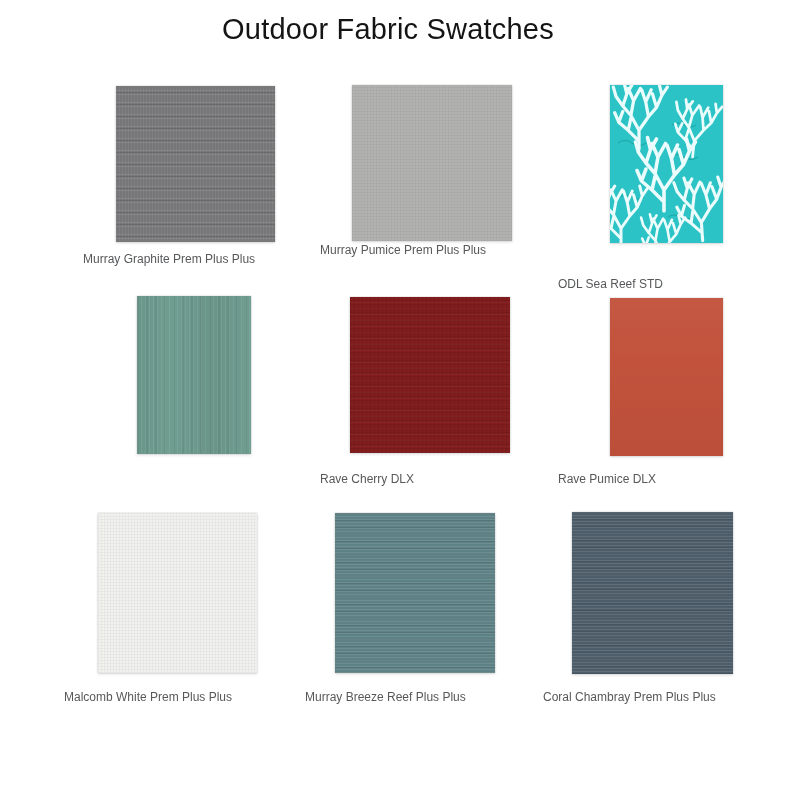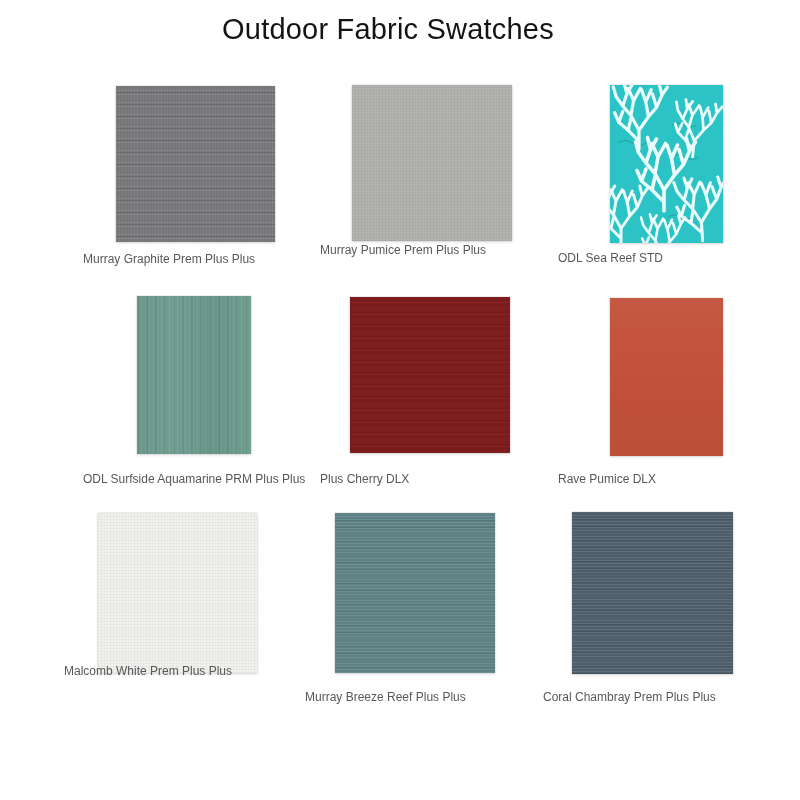--- a/index.html
+++ b/index.html
@@ -71,25 +71,25 @@
   .s4{left:137px;top:296px;width:114px;height:158px}
   .s5{left:350px;top:297px;width:160px;height:156px}
   .s6{left:610px;top:298px;width:113px;height:158px}
   .s7{left:98px;top:513px;width:159px;height:160px}
   .s8{left:335px;top:513px;width:160px;height:160px}
   .s9{left:572px;top:512px;width:161px;height:162px}
 
   
   .l1{left:83px;top:252px}
   .l2{left:320px;top:243px}
-  .l3{left:558px;top:251px}
+  .l3{left:558px;top:277px}
   .l4{left:83px;top:472px}
   .l5{left:320px;top:472px}
   .l6{left:558px;top:472px}
-  .l7{left:64px;top:664px}
+  .l7{left:64px;top:690px}
   .l8{left:305px;top:690px}
   .l9{left:543px;top:690px}
 </style>
 </head>
 <body>
 
 <main id="stage" style="background: rgb(255, 255, 255);">
 
   <h1 class="page-title">Outdoor Fabric Swatches</h1>
 
@@ -114,24 +114,23 @@
       <use class="coral" href="#coral-branch" transform="translate(66,10) scale(1.15) rotate(6)"></use>
       <use class="coral" href="#coral-branch" transform="translate(24,48) scale(1.5)"></use>
       <use class="coral" href="#coral-branch" transform="translate(-14,96) scale(1.25)"></use>
       <use class="coral" href="#coral-branch" transform="translate(62,90) scale(1.3) rotate(-4)"></use>
       <use class="coral" href="#coral-branch" transform="translate(30,126) scale(1.1)"></use>
     </svg>
   </figure>
   <div class="swatch-label l3">ODL Sea Reef STD</div>
 
   <figure class="swatch s4 tex-v" style="--sc: #6f9d90;"></figure>
-  <div class="swatch-label l4">ODL Surfside Aquamarine PRM Plus Plus</div>
 
   <figure class="swatch s5 tex-x" style="--sc: #821d1e;"></figure>
-  <div class="swatch-label l5">Plus Cherry DLX</div>
+  <div class="swatch-label l5">Rave Cherry DLX</div>
 
   <figure class="swatch s6 tex-plain" style="--sc: #c2523c;"></figure>
   <div class="swatch-label l6">Rave Pumice DLX</div>
 
   <figure class="swatch s7 tex-fine" style="--sc: #f1f1ee;"></figure>
   <div class="swatch-label l7">Malcomb White Prem Plus Plus</div>
 
   <figure class="swatch s8 tex-h" style="--sc: #5d8184;"></figure>
   <div class="swatch-label l8">Murray Breeze Reef Plus Plus</div>
 

